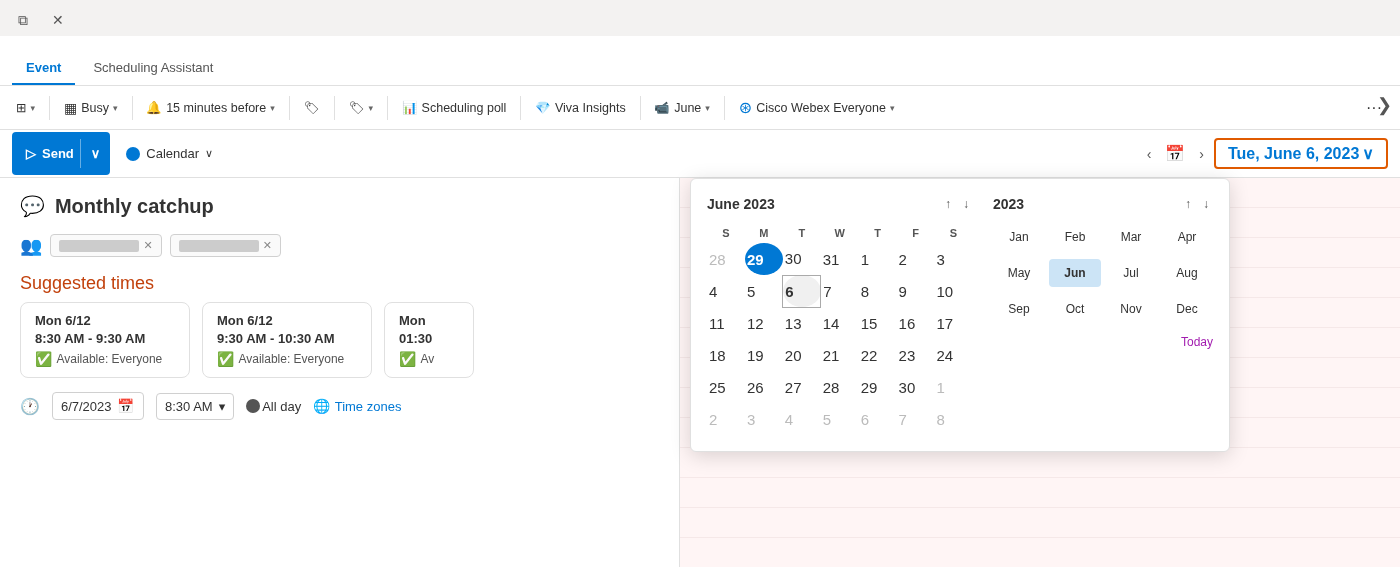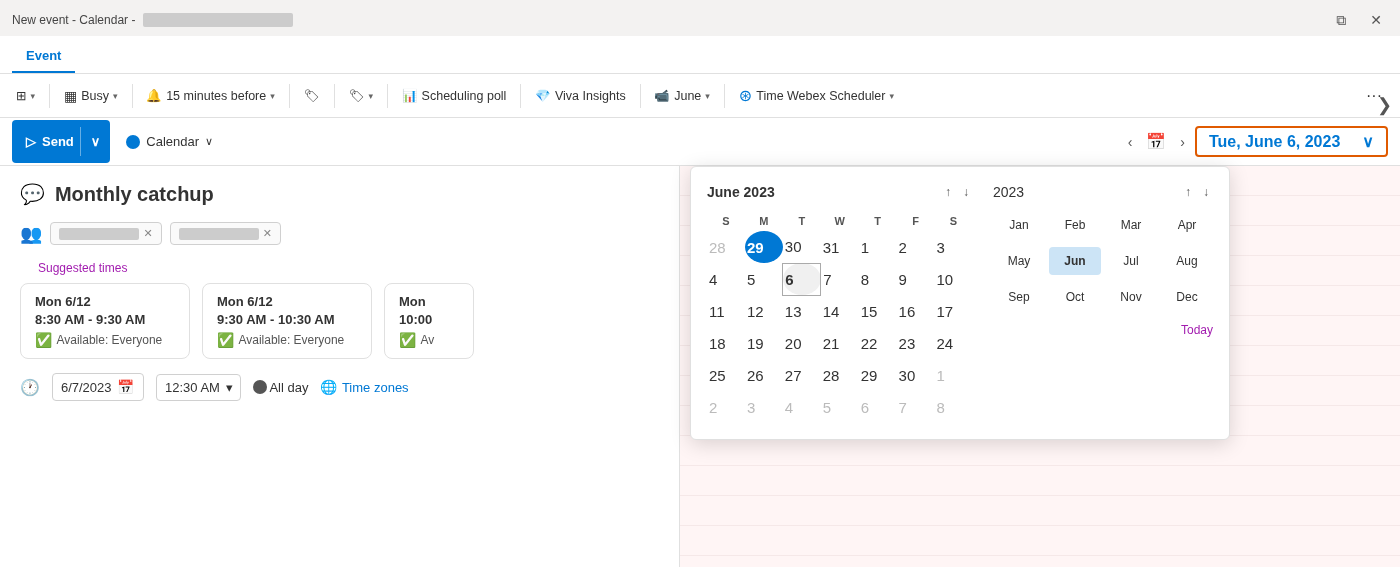--- a/index.html
+++ b/index.html
@@ -18,21 +18,21 @@
     .title-bar-controls { display: flex; gap: 12px; }
     .title-bar-btn { background: none; border: none; cursor: pointer; font-size: 14px; color: #555; padding: 2px 6px; }
 
     
     .tab-bar {
       background: #fff;
       border-bottom: 1px solid #e0e0e0;
       display: flex;
       align-items: flex-end;
       padding: 0 12px;
-      height: 38px;
+      height: 50px;
     }
     .tab {
       padding: 8px 14px;
       cursor: pointer;
       font-size: 13px;
       color: #555;
       border-bottom: 2px solid transparent;
       margin-right: 4px;
     }
     .tab.active {
@@ -116,21 +116,21 @@
     .date-nav-btn { background: none; border: none; cursor: pointer; font-size: 14px; color: #555; padding: 4px; }
     .date-display {
       border: 2px solid #e05a00;
       border-radius: 4px;
       padding: 4px 12px;
       font-size: 16px;
       font-weight: 600;
       color: #0078d4;
       display: flex;
       align-items: center;
-      gap: 22px;
+      gap: 3px;
       cursor: pointer;
     }
 
     
     .main-content {
       display: flex;
       height: calc(567px - 36px - 38px - 44px - 48px);
       background: #fff;
       position: relative;
     }
@@ -162,21 +162,21 @@
       border: 1px solid #d0d0d0;
       border-radius: 4px;
       padding: 4px 8px;
       display: flex;
       align-items: center;
       gap: 4px;
       background: #fafafa;
     }
     .chip-close { cursor: pointer; color: #888; font-size: 11px; }
 
-    .suggested-times-label { font-size: 12px; color: #a21caf; margin-bottom: 8px; margin-left: 18px; }
+    .suggested-times-label { font-size: 18px; color: #c2410c; margin-bottom: 8px; }
     .suggested-cards { display: flex; gap: 12px; }
     .suggested-card {
       border: 1px solid #e0e0e0;
       border-radius: 8px;
       padding: 10px 14px;
       min-width: 170px;
       cursor: pointer;
     }
     .card-date { font-weight: 700; font-size: 13px; margin-bottom: 3px; }
     .card-time { font-weight: 700; font-size: 13px; margin-bottom: 5px; }
@@ -261,21 +261,21 @@
     .day-other-month { color: #bbb; }
 
     
     .year-cal { width: 220px; }
     .year-header {
       display: flex;
       align-items: center;
       justify-content: space-between;
       margin-bottom: 10px;
     }
-    .year-label { font-weight: 400; font-size: 14px; }
+    .year-label { font-weight: 700; font-size: 14px; }
     .month-grid { display: grid; grid-template-columns: repeat(4, 1fr); gap: 8px 4px; }
     .month-item {
       text-align: center;
       padding: 7px 4px;
       border-radius: 4px;
       cursor: pointer;
       font-size: 12px;
     }
     .month-selected { background: #cce4f6; font-weight: 600; }
     .today-btn {
@@ -312,34 +312,33 @@
       background: rgba(255, 200, 200, 0.18);
     }
 
     .icon-calendar { font-size: 14px; }
     .icon-globe { font-size: 14px; color: #0078d4; }
   </style>
 </head>
 <body>
 
 <div class="title-bar">
-  <div class="title-bar-left">
-    <span>New event - Calendar -</span>
-    <span style="background:#ccc;width:150px;height:14px;display:inline-block;border-radius:2px;"></span>
-  </div>
   <div class="title-bar-controls">
     <button class="title-bar-btn">⧉</button>
     <button class="title-bar-btn">✕</button>
   </div>
 </div>
 
 <div class="tab-bar">
   <div class="tab active">
     <span>Event</span>
   </div>
+  <div class="tab">
+    <span>Scheduling Assistant</span>
+  </div>
 </div>
 
 <div class="toolbar">
   <button class="toolbar-item">
     <span>⊞</span>
     <span class="toolbar-caret">▾</span>
   </button>
   <div class="toolbar-separator"></div>
   <button class="toolbar-item">
     <span style="font-size:14px;">▦</span>
@@ -373,21 +372,21 @@
   </button>
   <div class="toolbar-separator"></div>
   <button class="toolbar-item">
     <span style="color:#2D8CFF;">📹</span>
     <span>June</span>
     <span class="toolbar-caret">▾</span>
   </button>
   <div class="toolbar-separator"></div>
   <button class="toolbar-item">
     <span style="color:#0078d4;font-size:16px;">⊛</span>
-    <span>Time Webex Scheduler</span>
+    <span>Cisco Webex Everyone</span>
     <span class="toolbar-caret">▾</span>
   </button>
   <button class="toolbar-item toolbar-more">
     <span>···</span>
   </button>
   <span style="position:absolute;right:0;top:90px;font-size:18px;color:#555;cursor:pointer;padding:4px 8px;">❯</span>
 </div>
 
 <div class="action-bar">
   <button class="send-btn">
@@ -444,36 +443,36 @@
       <div class="suggested-card">
         <div class="card-date">Mon 6/12</div>
         <div class="card-time">9:30 AM - 10:30 AM</div>
         <div class="card-avail">
           <span class="avail-check">✅</span>
           <span>Available: Everyone</span>
         </div>
       </div>
       <div class="suggested-card card-partial">
         <div class="card-date">Mon</div>
-        <div class="card-time">10:00</div>
+        <div class="card-time">01:30</div>
         <div class="card-avail">
           <span class="avail-check">✅</span>
           <span>Av</span>
         </div>
       </div>
     </div>
 
     <div class="bottom-row">
       <span class="clock-icon">🕐</span>
       <div class="date-input">
         <span>6/7/2023</span>
         <span class="icon-calendar">📅</span>
       </div>
       <div class="time-select">
-        <span>12:30 AM</span>
+        <span>8:30 AM</span>
         <span>▾</span>
       </div>
       <div class="allday-toggle">
         <div class="toggle-dot"></div>
         <span>All day</span>
       </div>
       <div class="timezone-link">
         <span class="icon-globe">🌐</span>
         <span>Time zones</span>
       </div>

